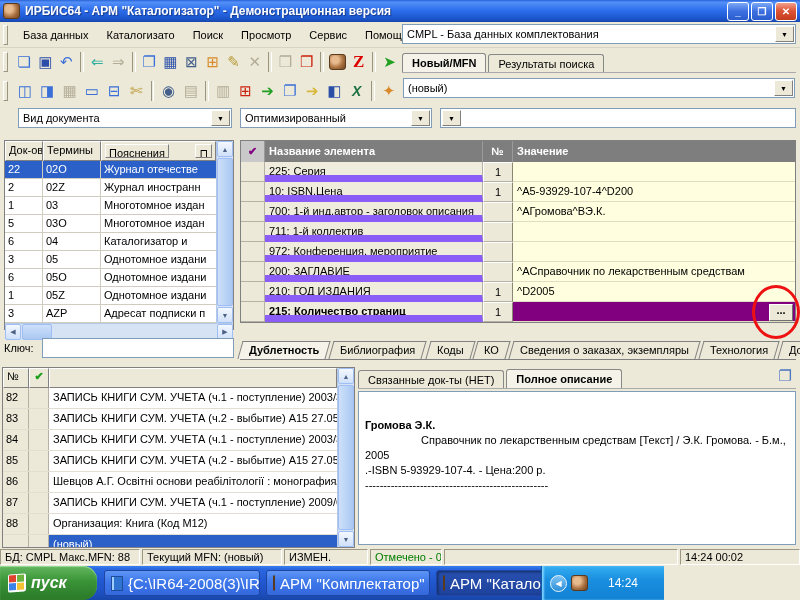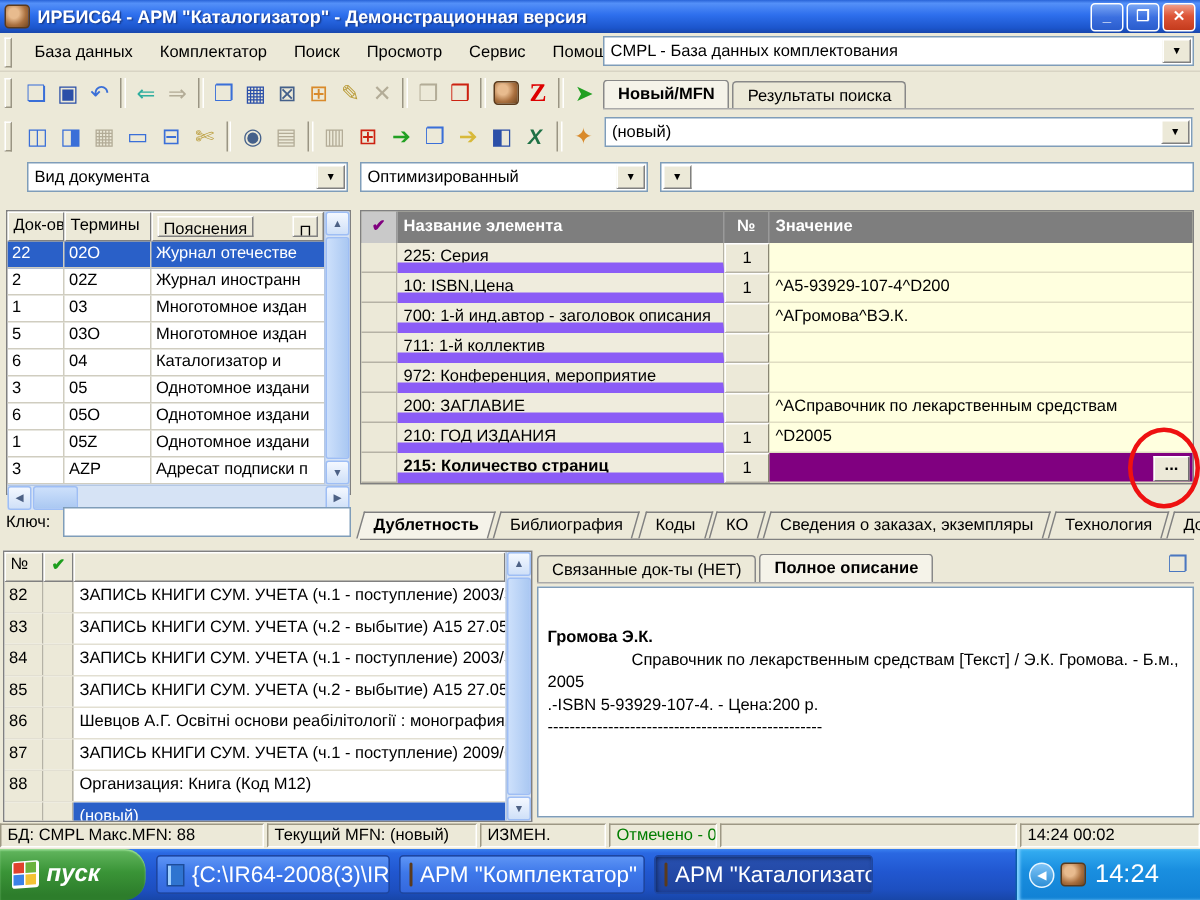--- a/index.html
+++ b/index.html
@@ -133,58 +133,58 @@
   .descr-tabs{display:flex;align-items:flex-end;height:22px;border-bottom:1px solid #aaa;position:relative}
   .descr-ic{position:absolute;right:4px;top:1px;font-size:15px;color:#4a77c0}
   .descr-box{height:154px;background:#fff;border:1px solid #7F9DB9;box-sizing:border-box;
     margin-top:2px;padding:26px 6px 0 6px;overflow:hidden;line-height:15px}
   .descr-box .b{font-weight:bold}
   .descr-box .ind{padding-left:56px}
   
   .statusbar{position:absolute;left:0;top:548px;width:800px;height:18px;display:flex;box-sizing:border-box;padding-top:1px}
   .spanel{border:1px solid;border-color:#9d9884 #fff #fff #9d9884;box-sizing:border-box;
     margin-right:2px;padding:1px 4px;white-space:nowrap;overflow:hidden;height:16px}
-  .sp1{width:176px}.sp2{width:140px}.sp3{width:84px}.sp4{width:72px;color:#007d00}.sp5{flex:1}.sp6{width:120px;margin-right:0}
-  
-  .taskbar{position:absolute;left:0;top:566px;width:800px;height:34px;
+  .sp1{width:140px}.sp2{width:140px}.sp3{width:84px}.sp4{width:72px;color:#007d00}.sp5{flex:1}.sp6{width:120px;margin-right:0}
+  
+  .taskbar{position:absolute;left:0;top:566px;width:664px;height:34px;
     background:linear-gradient(180deg,#3a80f0 0%,#2a68e2 8%,#2157d0 45%,#1d4fc0 80%,#1846a8 100%)}
   .startbtn{position:absolute;left:0;top:0;width:97px;height:34px;border-radius:0 14px 14px 0;
     background:linear-gradient(180deg,#63b75f 0%,#3a9437 45%,#2d7d2b 90%);display:flex;align-items:center;
     box-shadow:inset 0 1px 1px #9ade96;color:#fff;font-weight:bold;font-style:italic;font-size:16px}
   .flag{width:16px;height:16px;margin:0 5px 0 8px;display:grid;grid-template-columns:7px 7px;grid-auto-rows:7px;
     gap:1px;background:#fff;padding:1px;border-radius:2px;transform:skewY(-4deg)}
   .flag i{display:block}
   .taskbtn{position:absolute;top:4px;height:26px;border-radius:3px;border:1px solid #1e46a0;
     background:linear-gradient(180deg,#5e95f5,#3e78ea 45%,#3468dd);color:#fff;display:flex;align-items:center;
     padding:0 6px;box-sizing:border-box;white-space:nowrap;overflow:hidden;font-size:15px}
   .taskbtn.pressed{background:linear-gradient(180deg,#2850b0,#1e429c);box-shadow:inset 1px 1px 3px #12295e}
   .taskbtn .cat-ic,.taskbtn .book-ic{margin-right:5px}
   .tb1{left:104px;width:156px}.tb2{left:266px;width:164px}.tb3{left:436px;width:146px}
   .tray{position:absolute;right:0;top:0;width:122px;height:34px;display:flex;align-items:center;
     background:linear-gradient(180deg,#35aef2 0%,#1a8fe0 40%,#1181d4 100%);
     border-left:1px solid #0a5ea8;box-shadow:inset 2px 0 2px #7fd0ff;color:#fff}
   .chev{width:15px;height:15px;border-radius:50%;margin:0 4px 0 8px;display:flex;align-items:center;justify-content:center;
     background:linear-gradient(180deg,#7fc4f7,#2d8fd6);border:1px solid #e8f6ff;color:#fff;font-size:8px}
-  .tray-time{margin-left:6px;font-size:17px}
+  .tray-time{margin-left:20px;font-size:12px}
 </style>
 </head>
 <body>
 
 <div class="titlebar">
   <span class="app-ic"></span>
   <span class="title-text">ИРБИС64 - АРМ "Каталогизатор" - Демонстрационная версия</span>
   <span class="tbtn">_</span>
   <span class="tbtn">❐</span>
   <span class="tbtn close">✕</span>
 </div>
 
 <div class="menubar">
   <span class="grip"></span>
   <span class="menu-item">База данных</span>
-  <span class="menu-item">Комплектатор</span>
+  <span class="menu-item">Каталогизато</span>
   <span class="menu-item">Поиск</span>
   <span class="menu-item">Просмотр</span>
   <span class="menu-item">Сервис</span>
   <span class="menu-item">Помощь</span>
   <div class="combo db-combo">
     <span class="ctext">CMPL - База данных комплектования</span>
     <span class="cbtn">▼</span>
   </div>
 </div>
 

